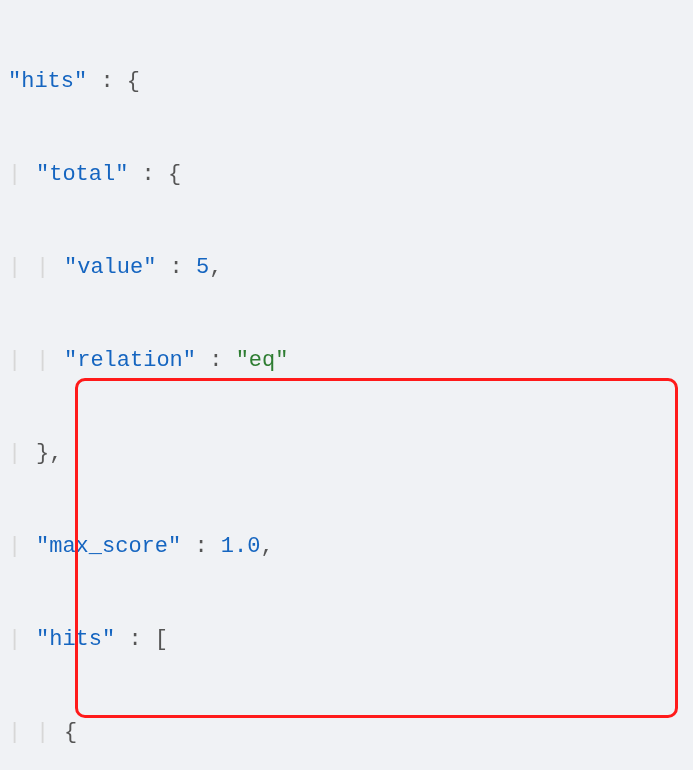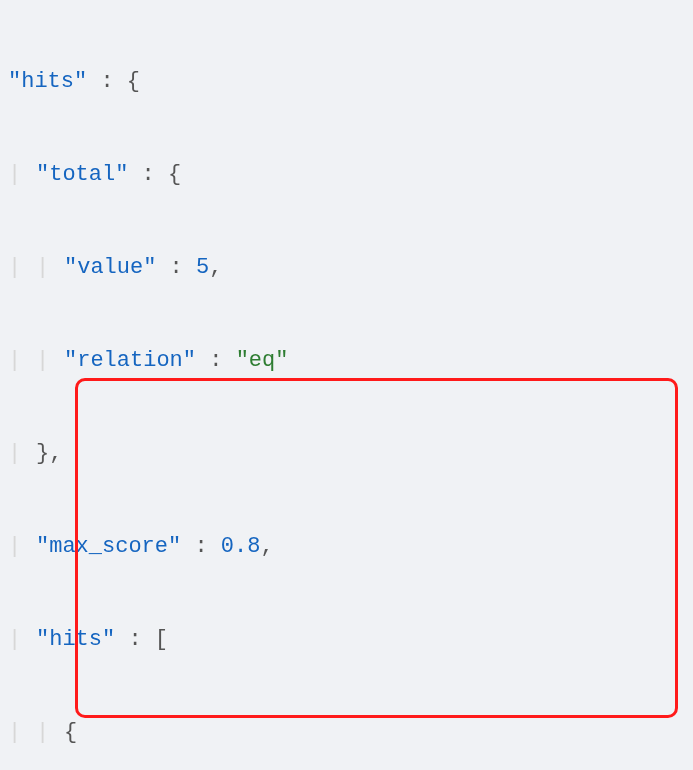--- a/index.html
+++ b/index.html
@@ -50,21 +50,21 @@
 <div class="line"><span class="key">"hits"</span><span class="punc"> : {</span></div>
 
 <div class="line"><span class="guide">|</span><span class="key">"total"</span><span class="punc"> : {</span></div>
 
 <div class="line"><span class="guide">|</span><span class="guide">|</span><span class="key">"value"</span><span class="punc"> : </span><span class="num">5</span><span class="punc">,</span></div>
 
 <div class="line"><span class="guide">|</span><span class="guide">|</span><span class="key">"relation"</span><span class="punc"> : </span><span class="str">"eq"</span></div>
 
 <div class="line"><span class="guide">|</span><span class="punc">},</span></div>
 
-<div class="line"><span class="guide">|</span><span class="key">"max_score"</span><span class="punc"> : </span><span class="num">0.8</span><span class="punc">,</span></div>
+<div class="line"><span class="guide">|</span><span class="key">"max_score"</span><span class="punc"> : </span><span class="num">1.0</span><span class="punc">,</span></div>
 
 <div class="line"><span class="guide">|</span><span class="key">"hits"</span><span class="punc"> : [</span></div>
 
 <div class="line"><span class="guide">|</span><span class="guide">|</span><span class="punc">{</span></div>
 
 
 
 
 
 

